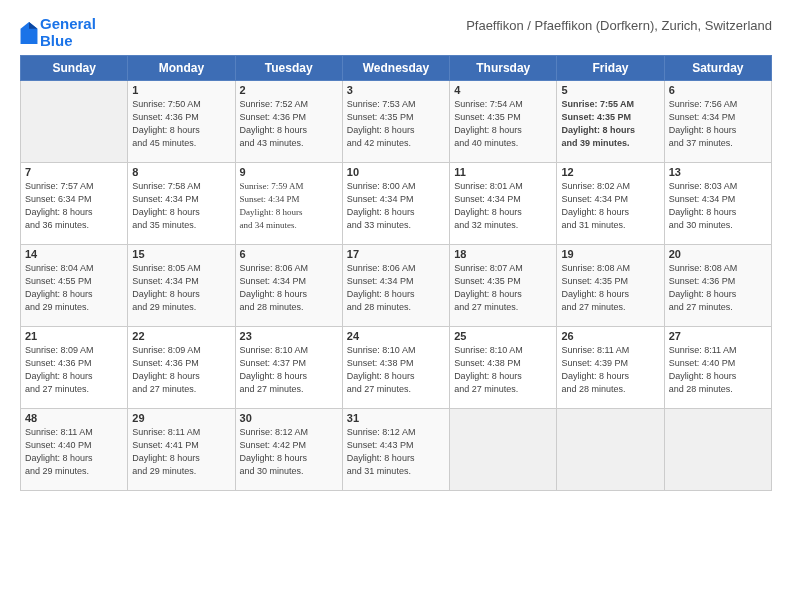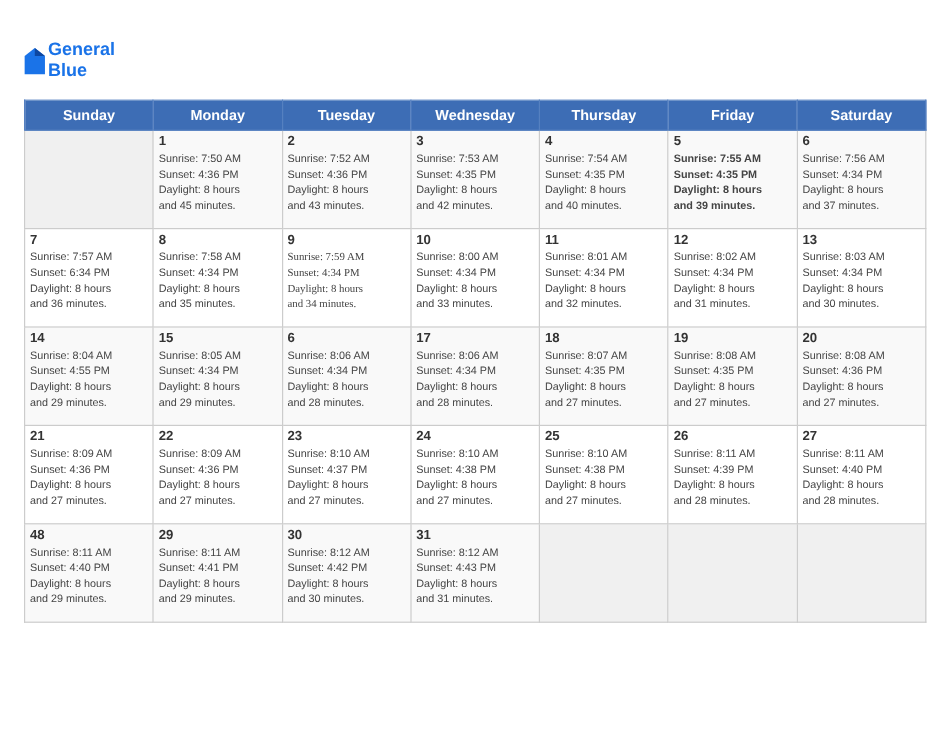--- a/index.html
+++ b/index.html
@@ -13,21 +13,20 @@
     .page {
       width: 792px;
       height: 612px;
       padding: 16px 20px 10px 20px;
     }
     .header {
       display: flex;
       align-items: flex-start;
       justify-content: space-between;
       margin-bottom: 4px;
-      margin-top: 18px;
     }
     .logo {
       display: flex;
       align-items: center;
     }
     .logo-text {
       font-size: 15px;
       font-weight: bold;
       color: #333;
       line-height: 1.1;
@@ -50,21 +49,21 @@
       line-height: 1.1;
     }
     .subtitle {
       font-size: 13px;
       color: #555;
       margin-top: 2px;
     }
     table {
       width: 100%;
       border-collapse: collapse;
-      margin-top: 16px;
+      margin-top: 6px;
       table-layout: fixed;
     }
     thead tr th {
       background-color: #3d6db5;
       color: #fff;
       font-size: 12px;
       font-weight: bold;
       padding: 5px 4px;
       text-align: center;
       border: 1px solid #5580c0;
@@ -106,20 +105,21 @@
       <svg class="logo-icon" viewBox="0 0 20 26" xmlns="http://www.w3.org/2000/svg">
         <polygon points="10,0 20,8 20,26 0,26 0,8" fill="#1a73e8"></polygon>
         <polygon points="10,0 20,8 10,8" fill="#0d47a1"></polygon>
       </svg>
       <div class="logo-text">
         <div><span>General</span></div>
         <div><span>Blue</span></div>
       </div>
     </div>
     <div class="title-block">
+      <div class="subtitle">Pfaeffikon / Pfaeffikon (Dorfkern), Zurich, Switzerland</div>
     </div>
   </div>
 
   <table>
     <thead>
       <tr>
         <th>Sunday</th>
         <th>Monday</th>
         <th>Tuesday</th>
         <th>Wednesday</th>

